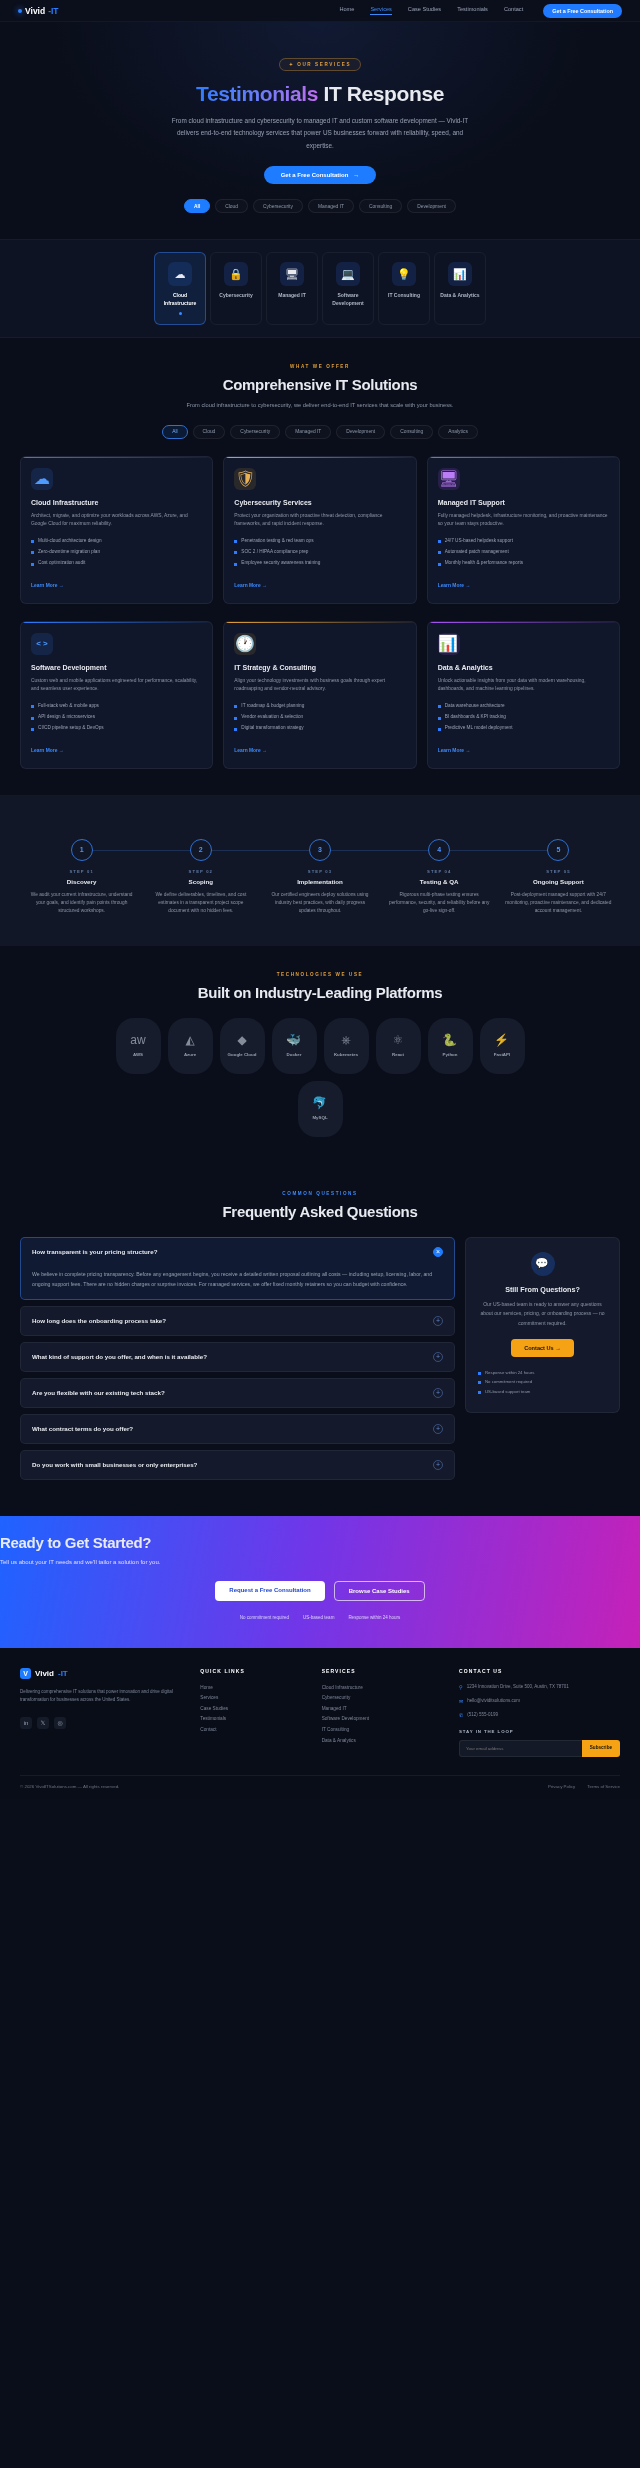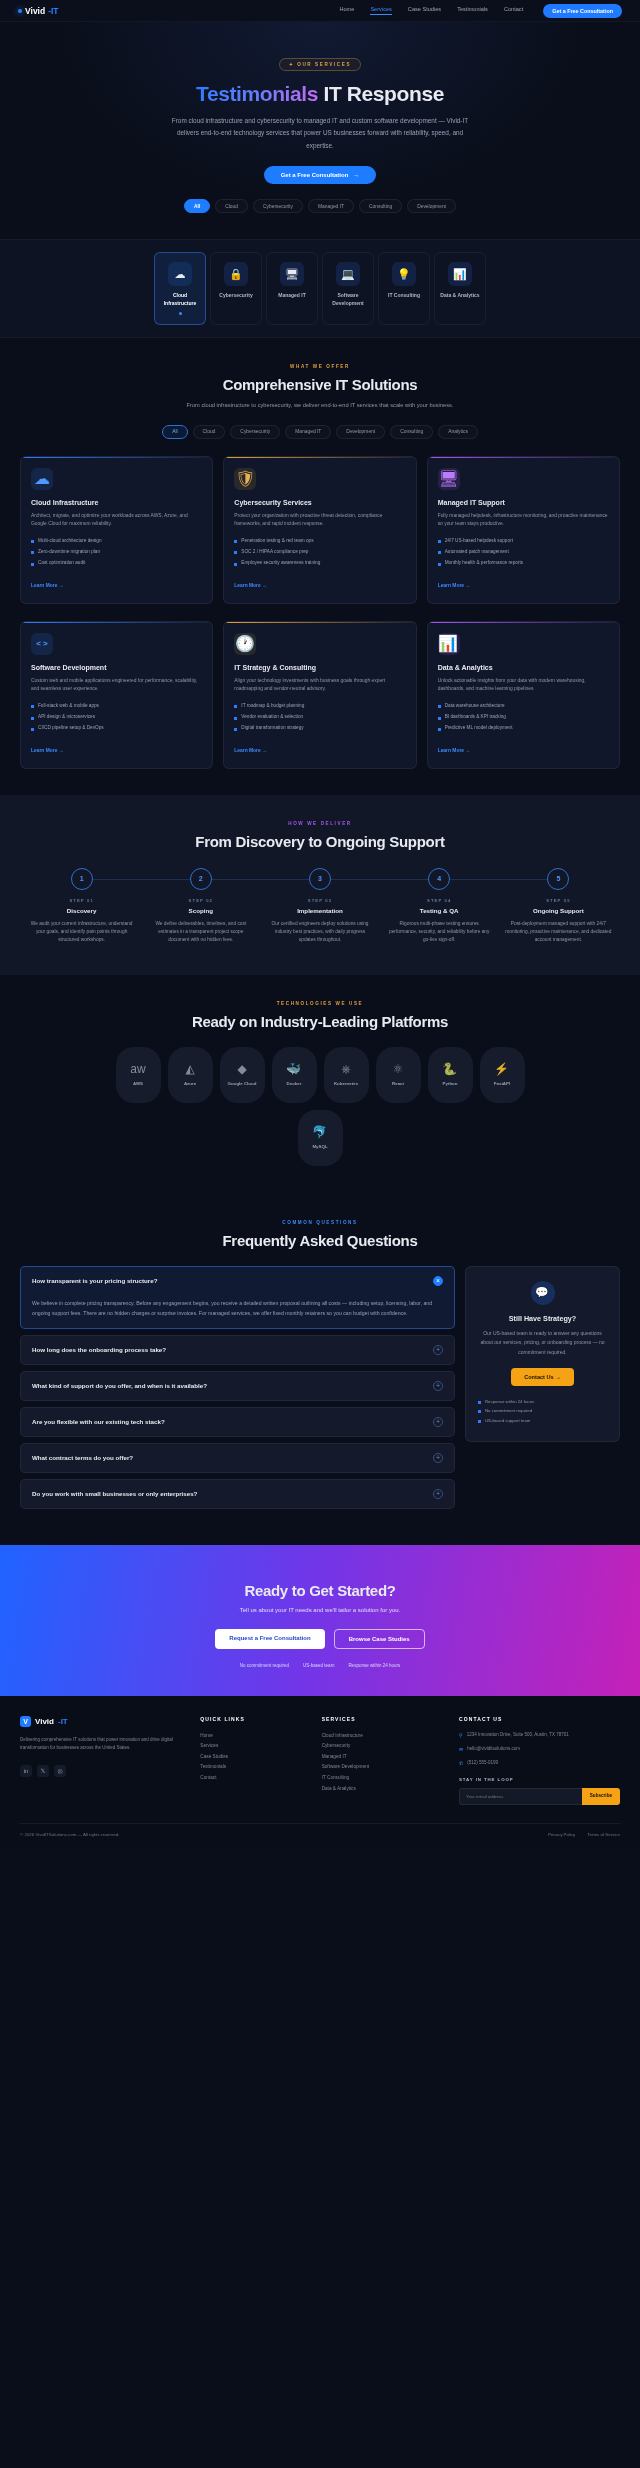--- a/index.html
+++ b/index.html
@@ -126,21 +126,21 @@
   .side p { font-size:5px; color:#8d96a9; line-height:1.9; margin-top:6px; }
   .btn-amber { display:inline-flex; gap:4px; align-items:center; background:#f5a315;
                color:#1a1205; font-size:5.6px; font-weight:bold; padding:6px 13px;
                border-radius:4px; margin-top:11px; }
   .side ul { list-style:none; margin-top:12px; text-align:left; }
   .side ul li { font-size:4.3px; color:#8d96a9; display:flex; gap:4px;
                 align-items:center; margin-bottom:4px; }
 
   
   .cta { background:linear-gradient(100deg,#1f63ff 0%,#7136e8 48%,#c521b8 100%);
-         text-align:center; padding:37px 0 28px; }
+         text-align:left; padding:18px 0 28px; }
   .cta h2 { font-size:15px; font-weight:bold; letter-spacing:-.3px; }
   .cta p { font-size:6px; color:#e2dcfa; margin-top:8px; }
   .cta-btns { display:flex; justify-content:center; gap:9px; margin-top:16px; }
   .cb-w { background:#fff; color:#2449c9; font-size:6px; font-weight:bold;
           padding:6px 14px; border-radius:4px; }
   .cb-o { border:1px solid rgba(255,255,255,.65); color:#fff; font-size:6px;
           font-weight:bold; padding:6px 14px; border-radius:4px; }
   .cta-meta { display:flex; justify-content:center; gap:14px; margin-top:14px;
               font-size:4.5px; color:#dcd6f7; }
 
@@ -393,24 +393,20 @@
             <span class="bq"></span>
             <span>Predictive ML model deployment</span>
           </li>
       </ul>
       <span class="lmore">Learn More →</span>
     </div>
   </div>
 </div>
 
 <div class="proc">
-  <div class="sect-head">
-    <div class="eyebrow-plain" style="color:#a855f7">HOW WE DELIVER</div>
-    <h2>From Discovery to Ongoing Support</h2>
-  </div>
   <div class="steps">
     <div class="step">
       <div class="line"></div>
       <div class="circ">1</div>
       <div class="stepno">STEP 01</div>
       <div class="stept">Discovery</div>
       <div class="stepd">We audit your current infrastructure, understand your goals, and identify pain points through structured workshops.</div>
     </div>
     <div class="step">
       <div class="line"></div>
@@ -439,21 +435,21 @@
       <div class="stepno">STEP 05</div>
       <div class="stept">Ongoing Support</div>
       <div class="stepd">Post-deployment managed support with 24/7 monitoring, proactive maintenance, and dedicated account management.</div>
     </div>
   </div>
 </div>
 
 <div class="tech">
   <div class="sect-head">
     <div class="eyebrow-plain" style="color:#e2a13a">TECHNOLOGIES WE USE</div>
-    <h2>Ready on Industry-Leading Platforms</h2>
+    <h2>Built on Industry-Leading Platforms</h2>
   </div>
   <div class="techgrid">
     <div class="tcell">
         <span class="tglyph">aw</span>
         <span class="tname">AWS</span>
       </div>
     <div class="tcell">
         <span class="tglyph">◭</span>
         <span class="tname">Azure</span>
       </div>
@@ -531,21 +527,21 @@
       <div class="acc">
         <div class="acc-hd">
             <span class="acc-q">Do you work with small businesses or only enterprises?</span>
             <span class="acc-ic">+</span>
           </div>
       </div>
     </div>
 
     <div class="side">
       <div class="side-ic">💬</div>
-      <h4>Still Have Strategy?</h4>
+      <h4>Still From Questions?</h4>
       <p>Our US-based team is ready to answer any questions about our services, pricing, or onboarding process — no commitment required.</p>
       <div class="btn-amber">Contact Us  →</div>
       <ul>
         <li>
             <span class="bq"></span>
             <span>Response within 24 hours</span>
           </li>
         <li>
             <span class="bq"></span>
             <span>No commitment required</span>

